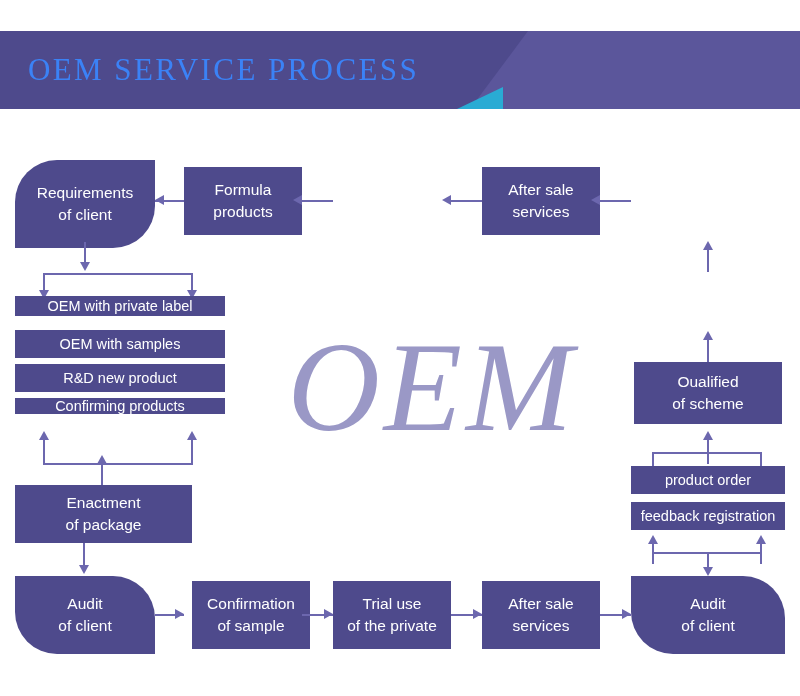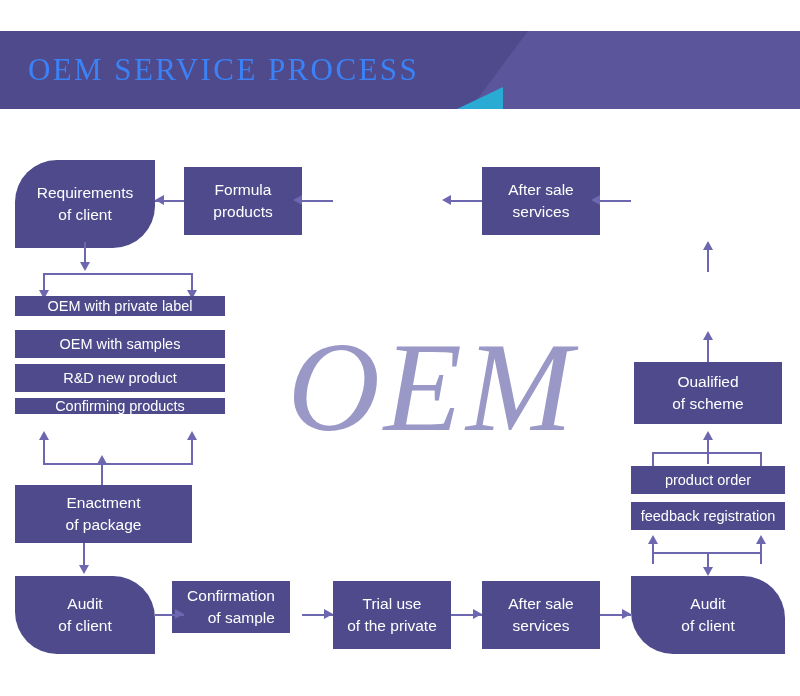--- a/index.html
+++ b/index.html
@@ -137,21 +137,21 @@
   <div class="box" style="left:15px; top:485px; width:177px; height:58px;align-items:center;">
     <span><span>Enactment</span><br><span>of package</span></span>
   </div>
 
   <div class="ln v" style="left:83px; top:543px; width:2px; height:24px;"></div>
   <div class="arw down" style="left:79px; top:565px;"></div>
 
   <div class="box leaf-b" style="left:15px;  top:576px; width:140px; height:78px;">
     <span><span>Audit</span><br><span>of client</span></span>
   </div>
-  <div class="box" style="left:172px; top:581px; width:118px; height:52px;text-align:right;">
+  <div class="box" style="left:192px; top:581px; width:118px; height:68px;">
     <span><span>Confirmation</span><br><span>of sample</span></span>
   </div>
   <div class="box" style="left:333px; top:581px; width:118px; height:68px;">
     <span><span>Trial use</span><br><span>of the private</span></span>
   </div>
   <div class="box" style="left:482px; top:581px; width:118px; height:68px;">
     <span><span>After sale</span><br><span>services</span></span>
   </div>
   <div class="box leaf-b" style="left:631px; top:576px; width:154px; height:78px;">
     <span><span>Audit</span><br><span>of client</span></span>

